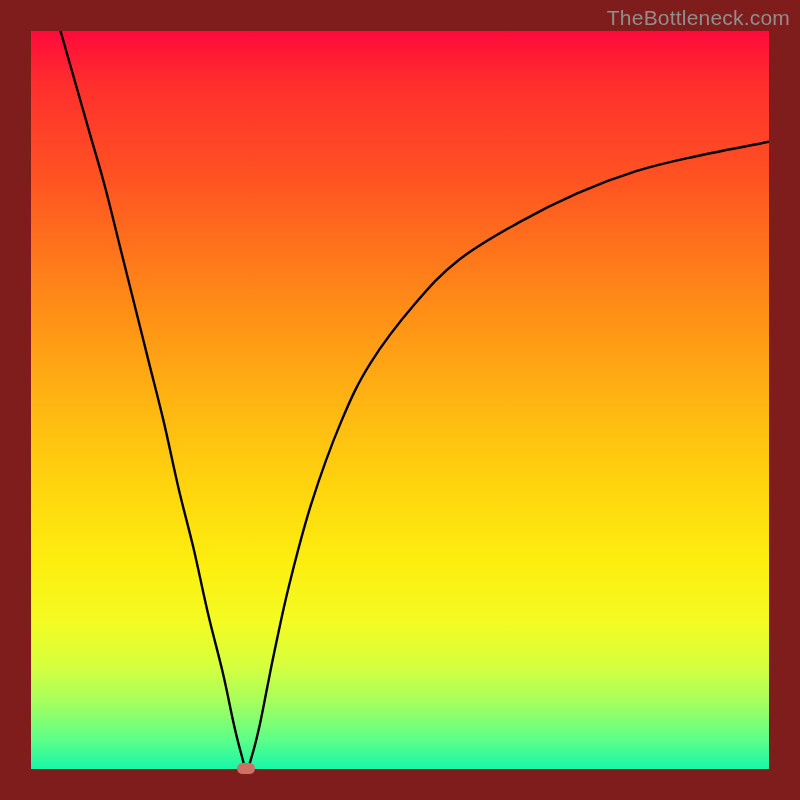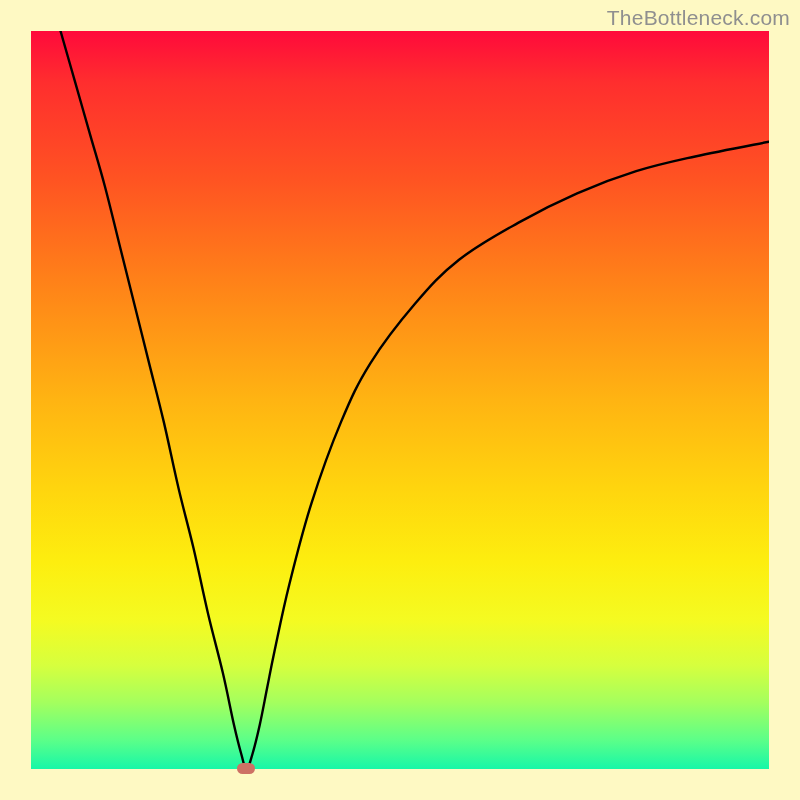--- a/index.html
+++ b/index.html
@@ -10,21 +10,21 @@
     overflow: hidden;
     background: #000;
     font-family: Arial, Helvetica, sans-serif;
   }
   .frame {
     position: absolute;
     top: 0;
     left: 0;
     width: 800px;
     height: 800px;
-    background: #fef9c3;
+    background: #7f1d1d;
   }
   .plot {
     position: absolute;
     top: 31px;
     left: 31px;
     width: 738px;
     height: 738px;
     background: linear-gradient(
       to bottom,
       #ff0a3b 0%,

